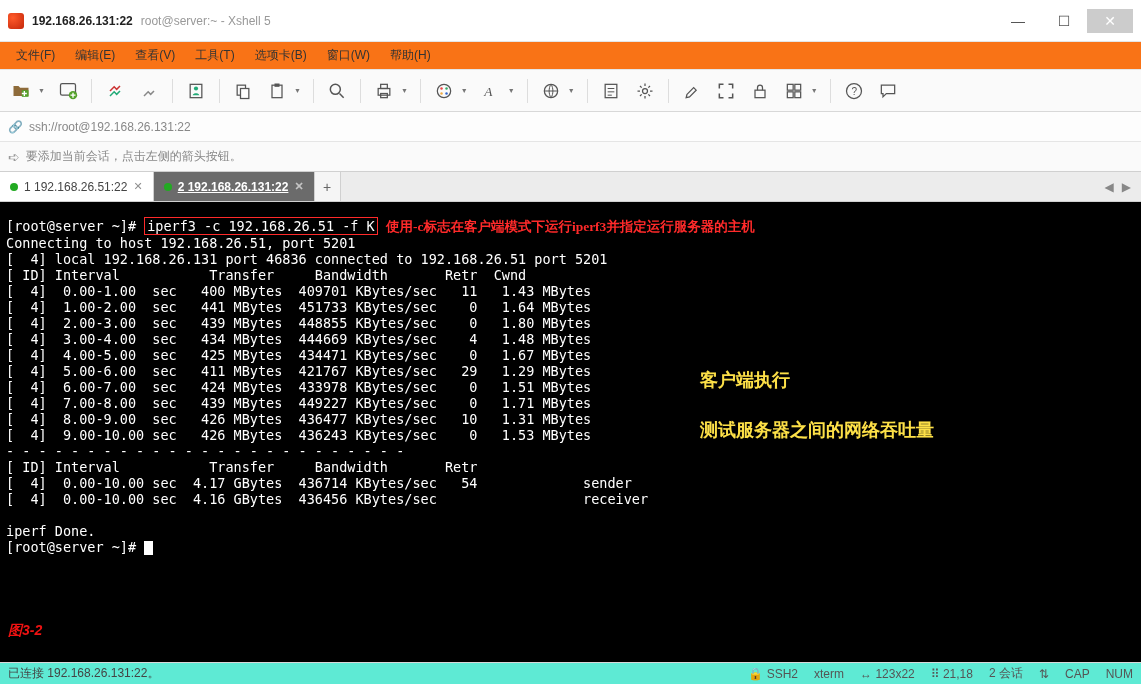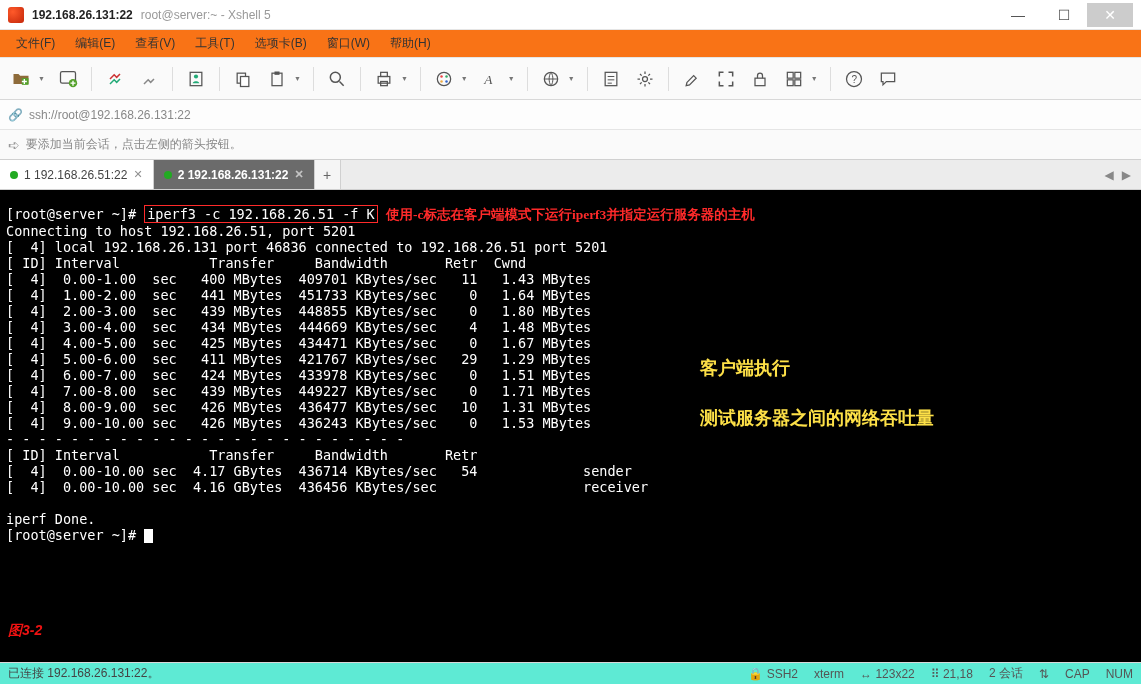--- a/index.html
+++ b/index.html
@@ -1,17 +1,17 @@
 <!DOCTYPE html>
 <html><head>
 <meta charset="utf-8">
 <style>
 * { margin: 0; padding: 0; box-sizing: border-box; }
 body { font-family: "Microsoft YaHei", MS Shell Dlg, Tahoma, sans-serif; font-size: 12px; background: #fff; width: 1141px; height: 684px; overflow: hidden; position: relative; }
-.title-bar { height: 30px; background: #fff; display: flex; align-items: center; padding: 0 8px; border-bottom: 1px solid #e5e5e5; }
+.title-bar { height: 42px; background: #fff; display: flex; align-items: center; padding: 0 8px; border-bottom: 1px solid #e5e5e5; }
 .title-icon { width: 16px; height: 16px; background: radial-gradient(circle at 30% 30%, #ff5a2a, #c4270a); border-radius: 3px; margin-right: 8px; }
 .title-main { font-weight: bold; color: #222; }
 .title-sub { color: #999; margin-left: 8px; }
 .win-controls { margin-left: auto; display: flex; }
 .win-btn { width: 46px; height: 24px; display: flex; align-items: center; justify-content: center; color: #555; font-size: 14px; }
 .win-close { background: #ccc; color: #fff; }
 .menu-bar { height: 28px; display: flex; align-items: center; padding: 0 8px; gap: 4px; border-bottom: 1px solid #e5e5e5; background: #f97316; }
 .menu-item { padding: 4px 8px; color: #333; }
 .toolbar { height: 42px; display: flex; align-items: center; padding: 0 8px; gap: 8px; border-bottom: 1px solid #d8d8d8; background: #fafafa; }
 .tb-btn { width: 26px; height: 26px; display: flex; align-items: center; justify-content: center; color: #555; position: relative; }
@@ -222,21 +222,21 @@
 </div>
 
 <div class="tabs-row">
   <div class="tab inactive">
     <span class="tab-dot"></span>
     <span>1 192.168.26.51:22</span>
     <span class="tab-close">✕</span>
   </div>
   <div class="tab active">
     <span class="tab-dot"></span>
-    <span style="">2 192.168.26.131:22</span>
+    <span style="text-decoration:underline">2 192.168.26.131:22</span>
     <span class="tab-close">✕</span>
   </div>
   <div class="tab-add">+</div>
   <div class="tabs-arrows">
     <span>◀</span>
     <span>▶</span>
   </div>
 </div>
 
 <div class="terminal" id="term"><span>[root@server ~]# </span><span class="red-border">iperf3 -c 192.168.26.51 -f K</span> <span class="red" style="font-family:'Microsoft YaHei';font-weight:bold">使用-c标志在客户端模式下运行iperf3并指定运行服务器的主机</span>

